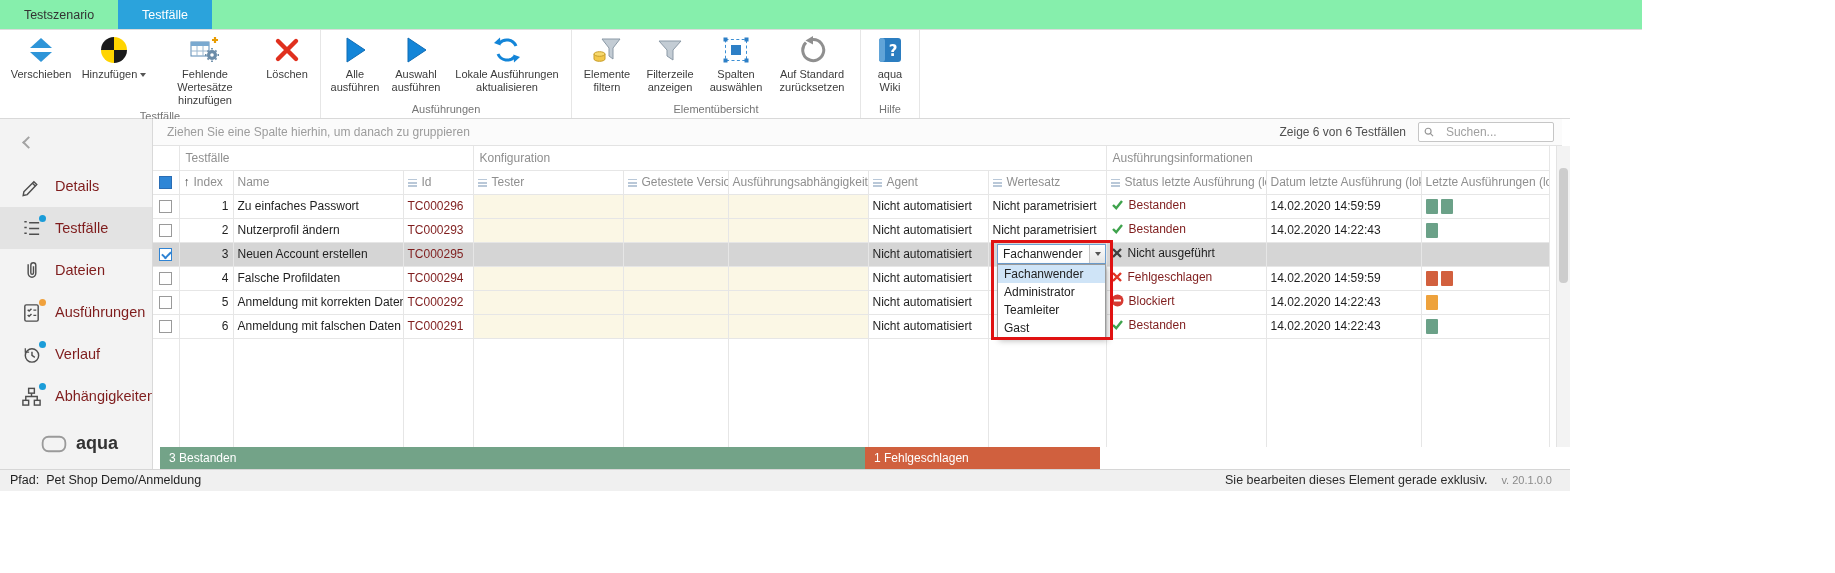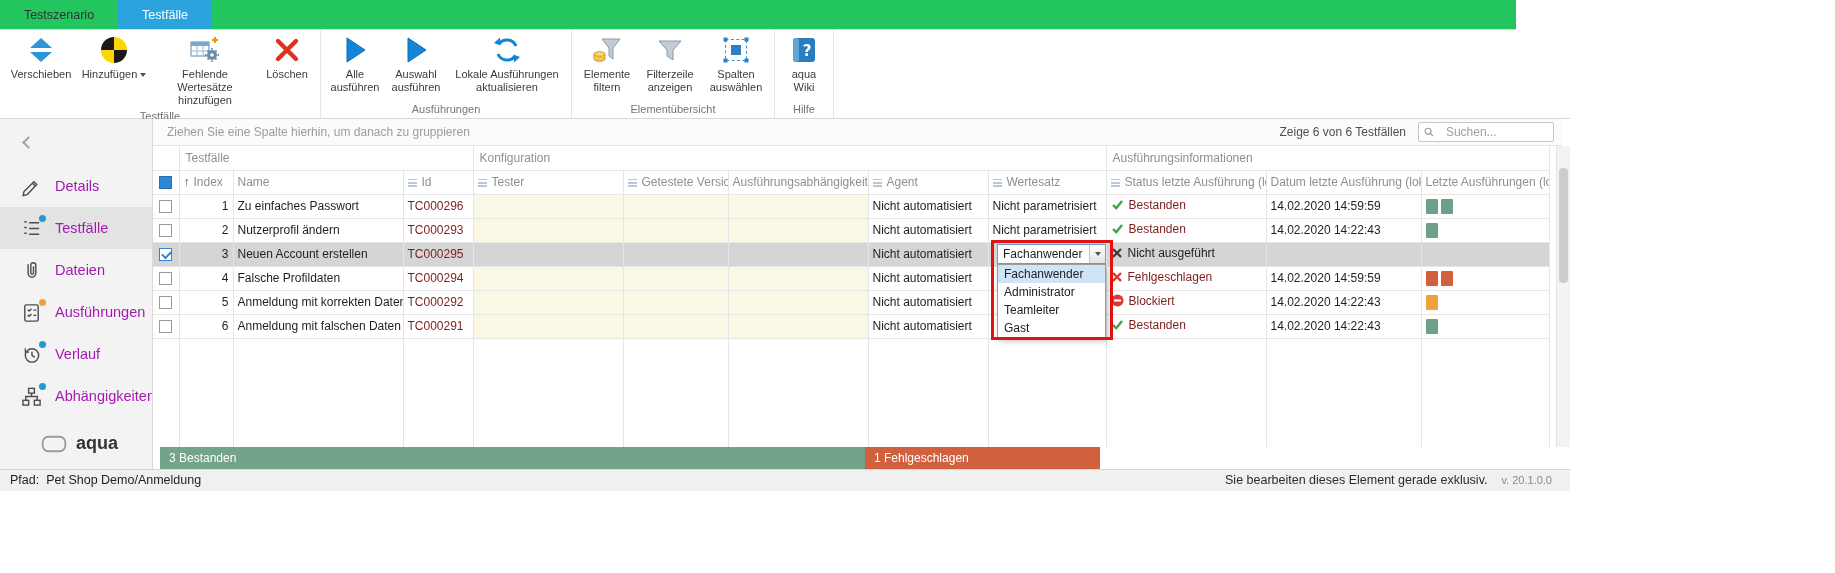--- a/index.html
+++ b/index.html
@@ -1,39 +1,39 @@
 <!DOCTYPE html>
 <html><head>
 <meta charset="utf-8">
 <style>
   * { margin:0; padding:0; box-sizing:border-box; }
   body { font-family:"Liberation Sans","DejaVu Sans",sans-serif; background:#fff; }
   .page { position:relative; width:1835px; height:573px; background:#fff; overflow:hidden; }
   .window { position:absolute; left:0; top:0; width:1570px; height:491px; }
 
   
-  .tabbar { position:absolute; left:0; top:0; width:1516px; height:30px; background:#22c55e; border-bottom:1px solid #dcdcdc; display:flex; }
+  .tabbar { position:absolute; left:0; top:0; width:1642px; height:30px; background:#86efac; border-bottom:1px solid #dcdcdc; display:flex; }
   .tab { display:flex; align-items:center; justify-content:center; font-size:12.5px; color:#333; cursor:pointer; }
   .tab.active { background:#2ba3dc; color:#fff; }
 
   
   .ribbon { position:absolute; left:0; top:30px; width:1570px; height:89px; background:#fff; border-bottom:1px solid #d9d9d9; display:flex; }
   .rib-group { display:flex; flex-direction:column; border-right:1px solid #e6e6e6; padding:0 5px; }
   .rib-buttons { flex:1; display:flex; align-items:flex-start; }
   .rib-btn { display:flex; flex-direction:column; align-items:center; gap:3px; padding:5px 3px 2px; background:none; border:none; font:inherit; font-size:11px; line-height:13px; color:#3c3c3c; text-align:center; cursor:pointer; }
   .rib-icon { height:30px; display:flex; align-items:center; justify-content:center; }
   .rib-label { white-space:normal; }
   .rib-group-label { height:16px; font-size:11px; color:#757575; text-align:center; line-height:15px; }
   .caret { display:inline-block; margin-left:3px; width:0; height:0; border-left:3.5px solid transparent; border-right:3.5px solid transparent; border-top:4px solid #555; vertical-align:middle; }
 
   
   .sidebar { position:absolute; left:0; top:119px; width:160px; height:350px; background:#f3f3f3; }
   .collapse { height:46px; display:flex; align-items:center; padding-left:24px; cursor:pointer; }
   .chev { width:9px; height:9px; border-left:2px solid #a3a3a3; border-bottom:2px solid #a3a3a3; transform:rotate(45deg); }
-  .side-item { height:42px; display:flex; align-items:center; padding-left:20px; gap:13px; font-size:14.5px; color:#a21caf; cursor:pointer; }
+  .side-item { height:42px; display:flex; align-items:center; padding-left:20px; gap:13px; font-size:14.5px; color:#7f1d1d; cursor:pointer; }
   .side-item.selected { background:#e3e3e3; }
   .icon-wrap { position:relative; width:22px; height:22px; display:flex; align-items:center; justify-content:center; }
   .dot { position:absolute; top:-2px; right:-4px; width:7px; height:7px; border-radius:50%; }
   .dot.blue { background:#1b9cd8; } .dot.orange { background:#f0a13c; }
   .side-logo { margin-top:16px; display:flex; align-items:center; gap:8px; padding-left:40px; font-size:18px; font-weight:bold; color:#333; }
 
   
   .gridarea { position:absolute; left:152px; top:119px; width:1410px; height:350px; background:#fff; border-left:1px solid #d9d9d9; }
   .grouphint { height:27px; display:flex; align-items:center; padding:0 8px 0 14px; border-bottom:1px solid #e3e3e3; background:#fbfbfb; }
   .hint { color:#9c9c9c; font-size:12px; }
@@ -206,20 +206,29 @@
             <svg width="28" height="28" viewBox="0 0 28 28">
               <rect x="3.5" y="3.5" width="21" height="21" fill="none" stroke="#3c8fd4" stroke-dasharray="3,2.4"></rect>
               <rect x="9" y="9" width="10" height="10" fill="#2d7fc6"></rect>
               <rect x="1.5" y="1.5" width="4" height="4" fill="#2d7fc6"></rect>
                   <rect x="22.5" y="1.5" width="4" height="4" fill="#2d7fc6"></rect>
               <rect x="1.5" y="22.5" width="4" height="4" fill="#2d7fc6"></rect>
                   <rect x="22.5" y="22.5" width="4" height="4" fill="#2d7fc6"></rect>
             </svg>
           </span>
           <span class="rib-label">Spalten auswählen</span>
+        </button>
+        <button class="rib-btn" style="width:86px">
+          <span class="rib-icon">
+            <svg width="28" height="28" viewBox="0 0 28 28" fill="none">
+              <path d="M8 6.5 A10.5 10.5 0 1 0 15 3.6" stroke="#8f8f8f" stroke-width="3"></path>
+              <polygon points="15,0 15,8.5 7.5,4.5" fill="#8f8f8f"></polygon>
+            </svg>
+          </span>
+          <span class="rib-label">Auf Standard zurücksetzen</span>
         </button>
       </div>
       <div class="rib-group-label">Elementübersicht</div>
     </div>
 
     <div class="rib-group">
       <div class="rib-buttons">
         <button class="rib-btn" style="width:48px">
           <span class="rib-icon">
             <svg width="26" height="28" viewBox="0 0 26 28">

